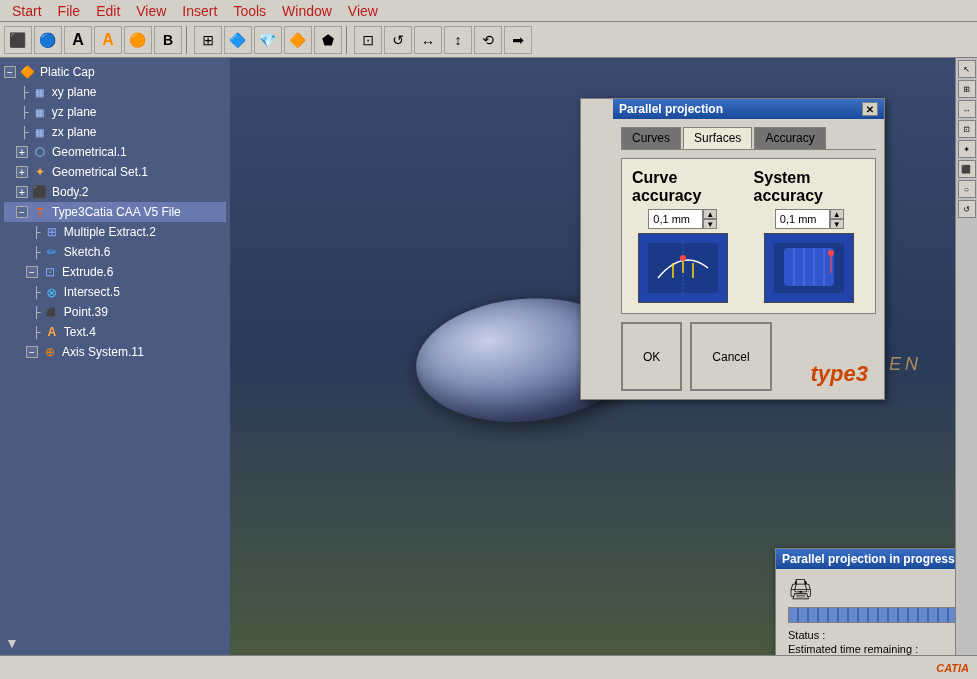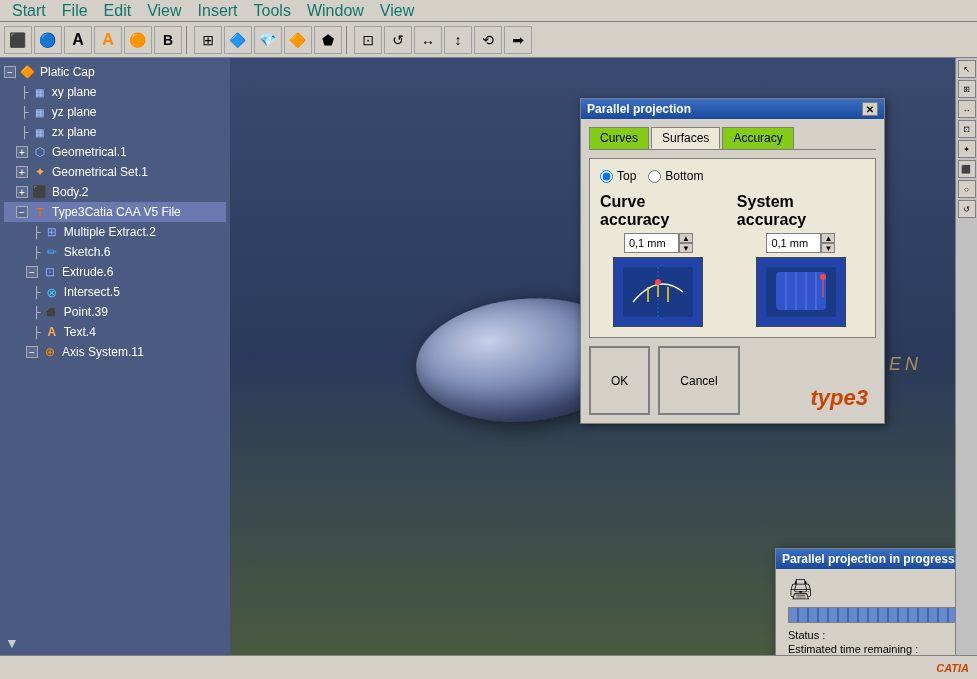--- a/index.html
+++ b/index.html
@@ -1,20 +1,20 @@
 <!DOCTYPE html>
 <html><head>
   <meta charset="utf-8">
   <style>
     * { box-sizing: border-box; margin: 0; padding: 0; }
     body { width: 977px; height: 679px; overflow: hidden; font-family: 'Arial', sans-serif; font-size: 12px; background: #3a4a6b; }
 
     
     .menubar { background: #d4d0c8; height: 22px; display: flex; align-items: center; padding: 0 4px; border-bottom: 1px solid #808080; }
-    .menubar-item { padding: 2px 8px; font-size: 16px; color: #0f766e; cursor: pointer; }
+    .menubar-item { padding: 2px 8px; font-size: 14px; color: #b91c1c; cursor: pointer; }
 
     
     .toolbar { background: #d4d0c8; height: 36px; display: flex; align-items: center; padding: 2px 4px; border-bottom: 1px solid #808080; gap: 2px; }
     .toolbar-btn { width: 28px; height: 28px; background: #d4d0c8; border: 1px solid #a0a0a0; display: flex; align-items: center; justify-content: center; cursor: pointer; font-size: 14px; }
     .toolbar-sep { width: 4px; height: 28px; border-left: 1px solid #808080; margin: 0 2px; }
 
     
     .main-area { display: flex; width: 977px; height: calc(679px - 22px - 36px - 24px); }
 
     
@@ -35,21 +35,21 @@
 
     
     .statusbar { background: #d4d0c8; height: 24px; display: flex; align-items: center; padding: 0 8px; border-top: 1px solid #808080; font-size: 11px; }
 
     
     .dialog { position: absolute; background: #d4d0c8; border: 1px solid #808080; box-shadow: 2px 2px 8px rgba(0,0,0,0.5); }
     .dialog-titlebar { background: linear-gradient(180deg, #3a6fc4 0%, #1a4a9a 100%); color: #fff; padding: 3px 6px; display: flex; align-items: center; justify-content: space-between; font-size: 12px; font-weight: bold; }
     .dialog-close { background: #d4d0c8; border: 1px solid #808080; color: #000; width: 16px; height: 14px; font-size: 10px; display: flex; align-items: center; justify-content: center; cursor: pointer; }
     .dialog-content { padding: 8px; }
     .tab-bar { display: flex; border-bottom: 1px solid #808080; margin-bottom: 8px; }
-    .tab { padding: 3px 10px; background: #84cc16; border: 1px solid #808080; border-bottom: none; cursor: pointer; font-size: 12px; margin-right: 2px; }
+    .tab { padding: 3px 10px; background: #737373; border: 1px solid #808080; border-bottom: none; cursor: pointer; font-size: 12px; margin-right: 2px; }
     .tab.active { background: #ece8d8; border-bottom: 1px solid #ece8d8; }
     .tab-content { background: #ece8d8; padding: 10px; border: 1px solid #808080; }
     .radio-group { display: flex; align-items: center; gap: 12px; margin-bottom: 10px; }
     .radio-label { display: flex; align-items: center; gap: 4px; font-size: 12px; }
     .accuracy-section { display: flex; gap: 20px; }
     .accuracy-col { display: flex; flex-direction: column; align-items: center; gap: 4px; }
     .accuracy-label { font-size: 16px; font-weight: bold; }
     .accuracy-input { display: flex; align-items: center; }
     .accuracy-field { width: 55px; height: 20px; border: 1px solid #808080; padding: 2px 4px; font-size: 11px; background: #fff; }
     .accuracy-spinner { display: flex; flex-direction: column; }
@@ -246,42 +246,32 @@
         <rect x="20" y="50" width="20" height="20" fill="none" stroke="#ff8800" stroke-width="1.5" stroke-dasharray="3,2"></rect>
       </svg>
     </div>
 
     <div class="spinner"></div>
 
     <div class="watermark" style="bottom:280px;left:440px;">PERFUMES FOR MEN</div>
 
     <div class="catia-logo">CATIA</div>
 
-    <div class="dialog" style="top:40px;left:350px;width:305px;">
+    <div class="dialog" style="top:40px;left:350px;width:305px;padding-left:32px;">
       <div class="dialog-titlebar">
         <span>Parallel projection</span>
         <div class="dialog-close">✕</div>
       </div>
       <div class="dialog-content">
         <div class="tab-bar">
           <div class="tab">Curves</div>
           <div class="tab active">Surfaces</div>
           <div class="tab">Accuracy</div>
         </div>
         <div class="tab-content">
-          <div class="radio-group">
-            <label class="radio-label">
-              <input type="radio" name="pp-radio" checked="" style="">
-              <span>Top</span>
-            </label>
-            <label class="radio-label">
-              <input type="radio" name="pp-radio" style="">
-              <span>Bottom</span>
-            </label>
-          </div>
           <div class="accuracy-section">
             <div class="accuracy-col">
               <div class="accuracy-label">Curve accuracy</div>
               <div class="accuracy-input">
                 <input class="accuracy-field" type="text" value="0,1 mm" style="">
                 <div class="accuracy-spinner">
                   <div class="spinner-btn">▲</div>
                   <div class="spinner-btn">▼</div>
                 </div>
               </div>

